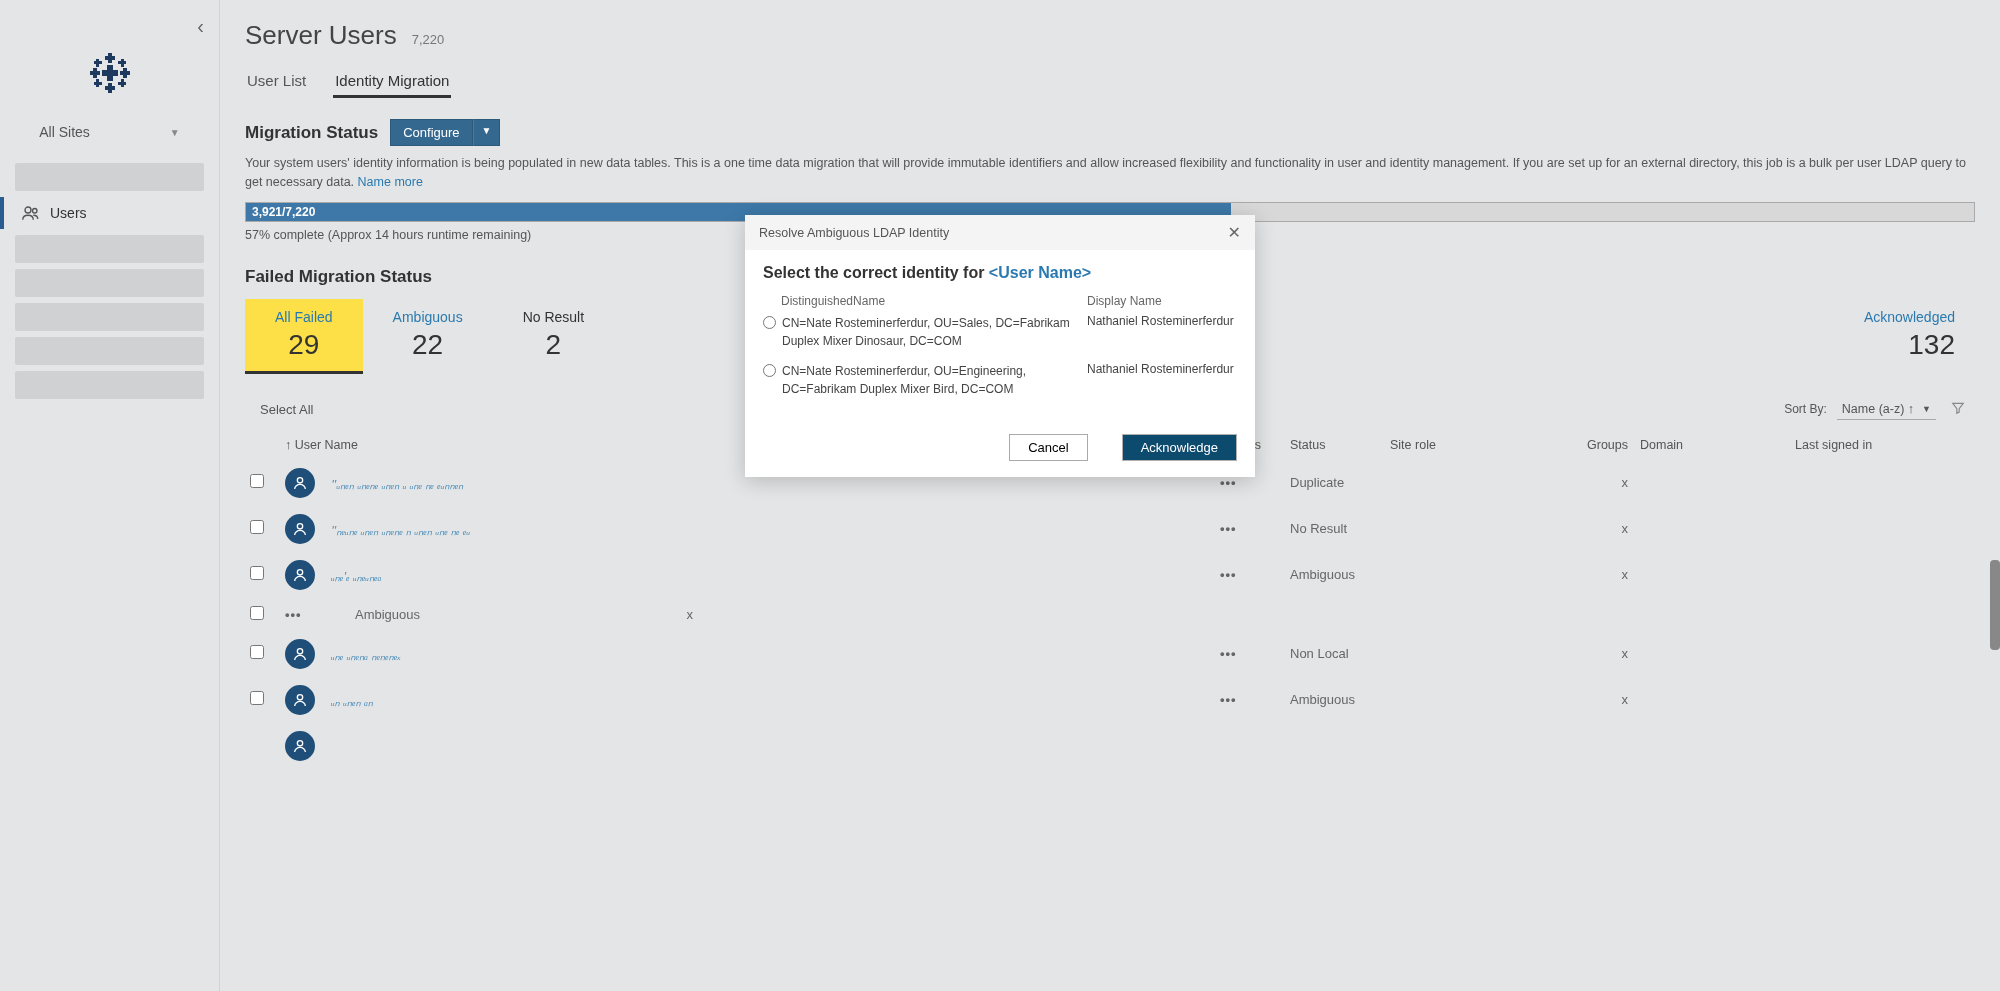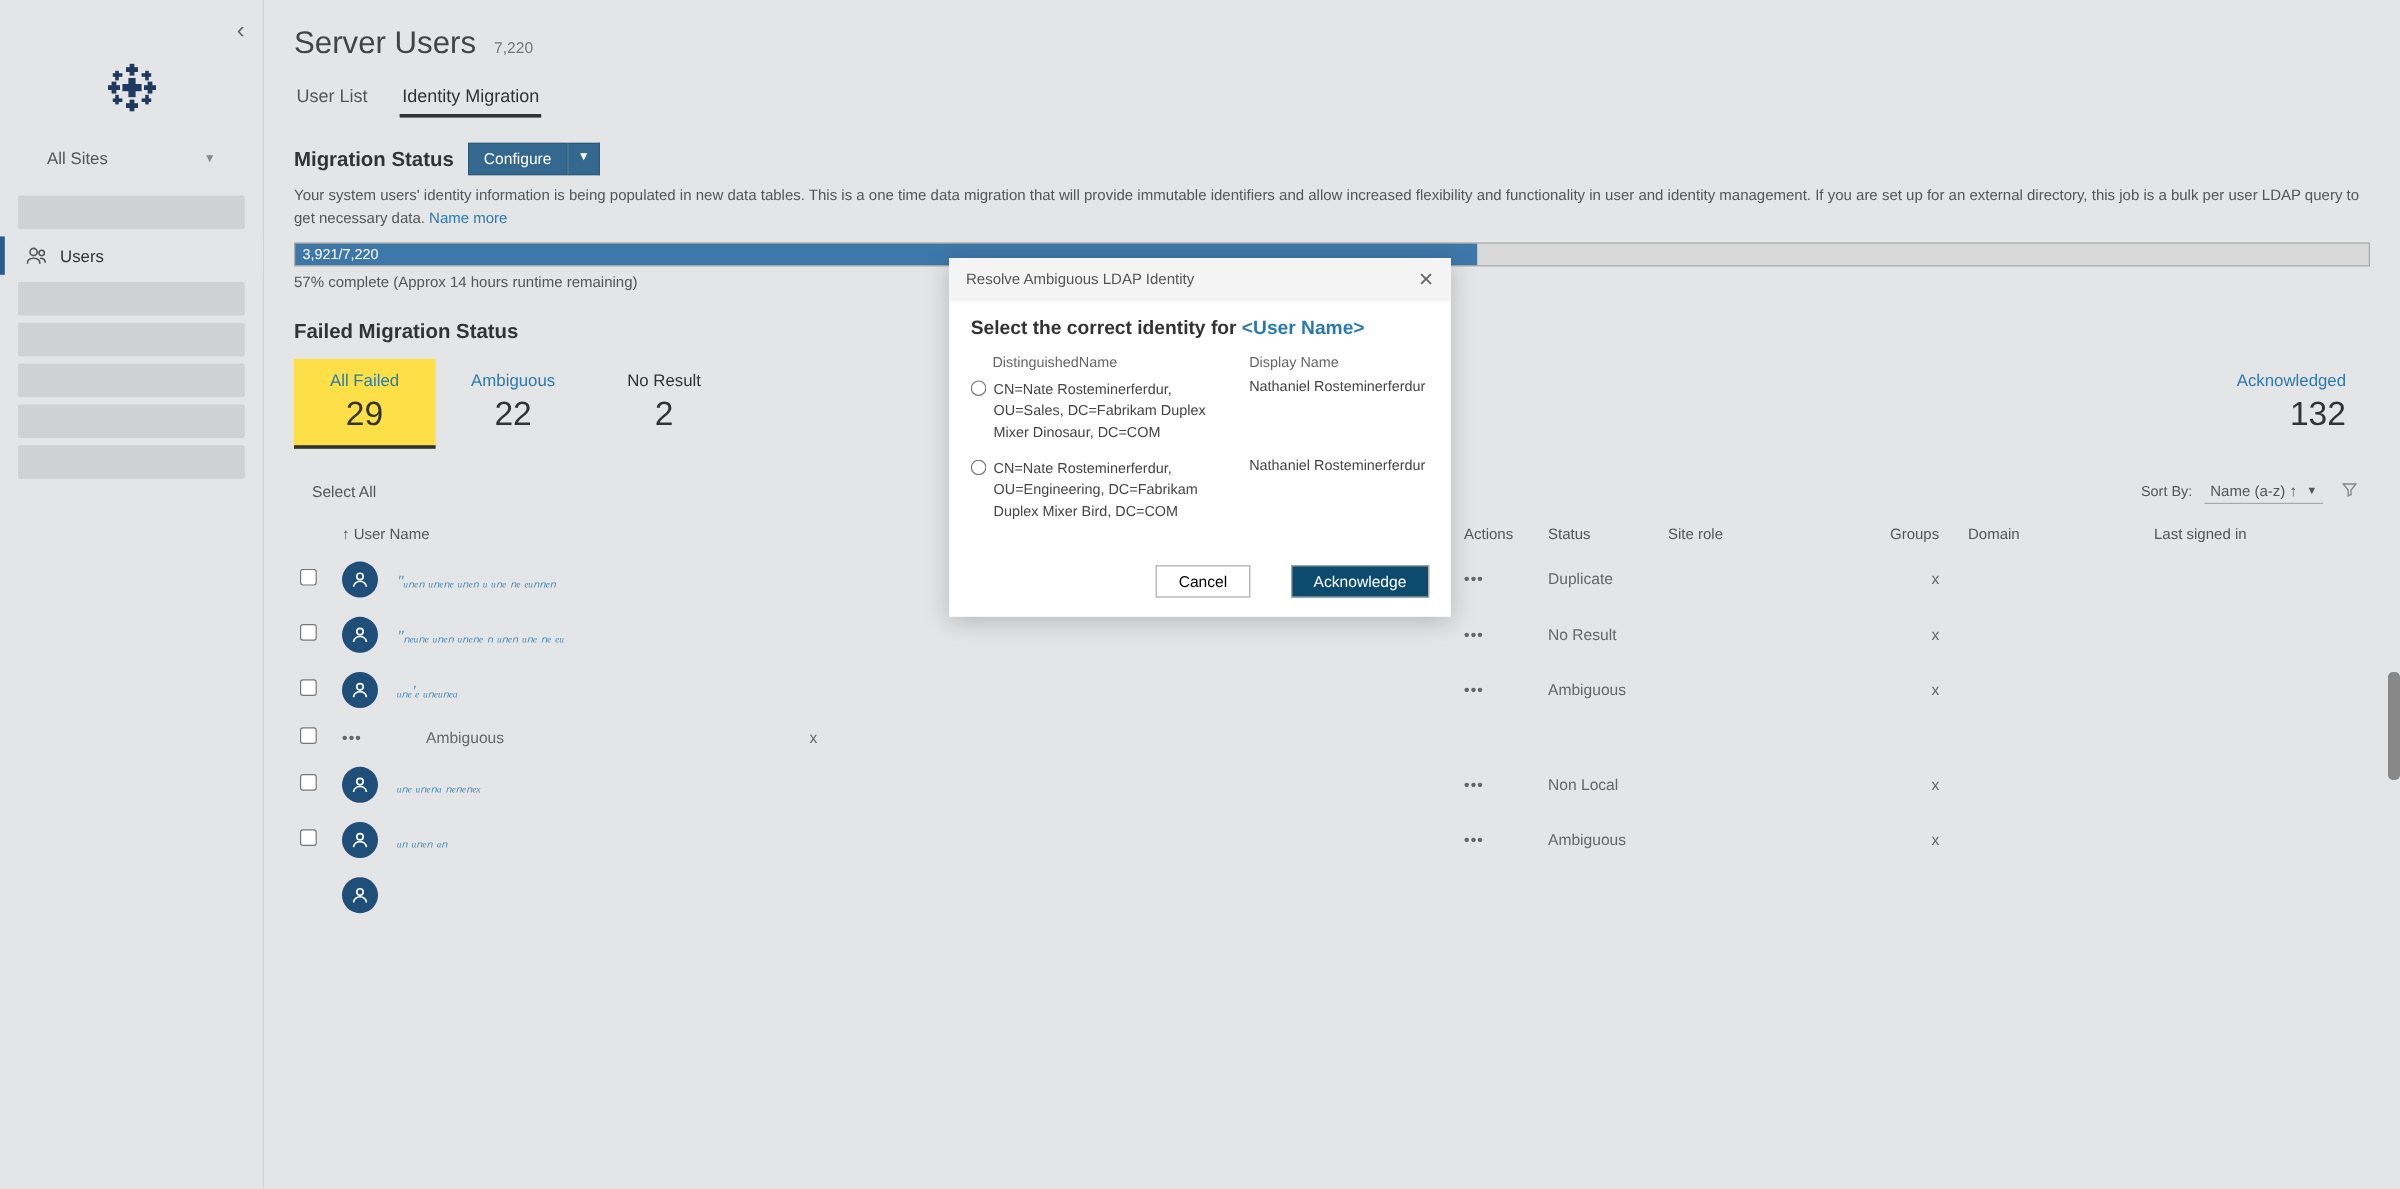--- a/index.html
+++ b/index.html
@@ -24,21 +24,21 @@
 
 .section-header { display: flex; align-items: center; gap: 12px; margin-bottom: 8px; }
 .section-title { font-size: 17px; font-weight: 600; color: #333; }
 .config-btn-wrap { display: flex; }
 .config-btn { background: #35688f; color: #fff; padding: 5px 12px; font-size: 13px; cursor: pointer; border: 1px solid #2d5a7a; }
 .config-caret { background: #35688f; color: #fff; padding: 5px 8px; font-size: 10px; border: 1px solid #2d5a7a; border-left: 1px solid #4a7a9f; cursor: pointer; }
 .desc { font-size: 12.5px; color: #555; line-height: 1.5; margin-bottom: 10px; }
 .desc a { color: #2a7ab0; text-decoration: none; }
 
 .progress-bar { height: 20px; background: #d8d8d8; border: 1px solid #aaa; position: relative; margin-bottom: 6px; }
-.progress-fill { height: 100%; background: #3d78a8; color: #fff; font-size: 12px; display: flex; align-items: center; padding-left: 6px; }
+.progress-fill { height: 100%; background: #3d78a8; color: #fff; font-size: 12px; display: flex; align-items: center; padding-left: 6px; font-weight: bold; }
 .progress-text { font-size: 12.5px; color: #555; margin-bottom: 25px; }
 
 .failed-title { font-size: 17px; font-weight: 600; color: #333; margin-bottom: 12px; }
 .stats-row { display: flex; gap: 0; margin-bottom: 25px; }
 .stat { text-align: center; padding: 10px 30px; cursor: pointer; }
 .stat.active { background: #fde047; border-bottom: 3px solid #333; }
 .stat-label { font-size: 14px; color: #2a7ab0; margin-bottom: 4px; }
 .stat-label.dark { color: #333; }
 .stat-value { font-size: 28px; font-weight: 400; color: #333; }
 .stat-ack { margin-left: auto; text-align: right; padding: 10px 20px; }
@@ -49,33 +49,33 @@
 .sort-label { font-size: 12px; color: #555; }
 .sort-select { display: flex; align-items: center; gap: 8px; border-bottom: 1px solid #aaa; padding: 3px 5px; font-size: 12.5px; color: #555; cursor: pointer; }
 .filter-icon { color: #888; cursor: pointer; padding: 0 5px; }
 
 .table-header { display: flex; font-size: 12.5px; color: #555; padding: 8px 5px; font-weight: 500; }
 .col-check { width: 35px; }
 .col-user { flex: 1; min-width: 300px; display: flex; align-items: center; gap: 4px; }
 .col-actions { width: 70px; text-align: left; }
 .col-status { width: 100px; }
 .col-siterole { width: 170px; }
-.col-groups { width: 80px; text-align: right; padding-right: 24px; }
+.col-groups { width: 80px; text-align: right; padding-right: 12px; }
 .col-domain { width: 155px; }
 .col-signed { width: 175px; }
 
 .row { display: flex; align-items: center; padding: 8px 5px; font-size: 13px; color: #666; }
 .row .col-check input { width: 14px; height: 14px; }
 .avatar { width: 30px; height: 30px; border-radius: 50%; background: #1f4e78; display: flex; align-items: center; justify-content: center; margin-right: 12px; flex-shrink: 0; }
 .uname { color: #2a7ab0; font-size: 13px; font-style: italic; font-family: cursive; opacity: 0.85; }
 .dots { font-weight: bold; color: #666; letter-spacing: 1px; cursor: pointer; }
 
 
 .modal-overlay { position: fixed; top: 0; left: 0; right: 0; bottom: 0; display: flex; align-items: flex-start; justify-content: center; padding-top: 215px; pointer-events: none; }
-.modal { width: 418px; background: #fff; box-shadow: 0 4px 20px rgba(0,0,0,.2); pointer-events: auto; }
+.modal { width: 510px; background: #fff; box-shadow: 0 4px 20px rgba(0,0,0,.2); pointer-events: auto; }
 .modal-header { display: flex; justify-content: space-between; align-items: center; padding: 8px 14px; background: #f4f4f4; font-size: 12.5px; color: #555; }
 .modal-close { cursor: pointer; font-size: 16px; color: #666; }
 .modal-body { padding: 14px 18px; }
 .modal-title { font-size: 16px; font-weight: 600; color: #333; margin-bottom: 12px; }
 .modal-title .hl { color: #2a7ab0; text-align: right; }
 .modal-columns { display: flex; font-size: 12px; color: #666; margin-bottom: 6px; padding-left: 18px; justify-content: center; }
 .mc-dn { flex: 1; }
 .mc-disp { width: 150px; }
 .radio-row { display: flex; align-items: flex-start; gap: 6px; margin-bottom: 12px; font-size: 12px; color: #444; }
 .radio-row input { margin-top: 2px; flex-shrink: 0; }

